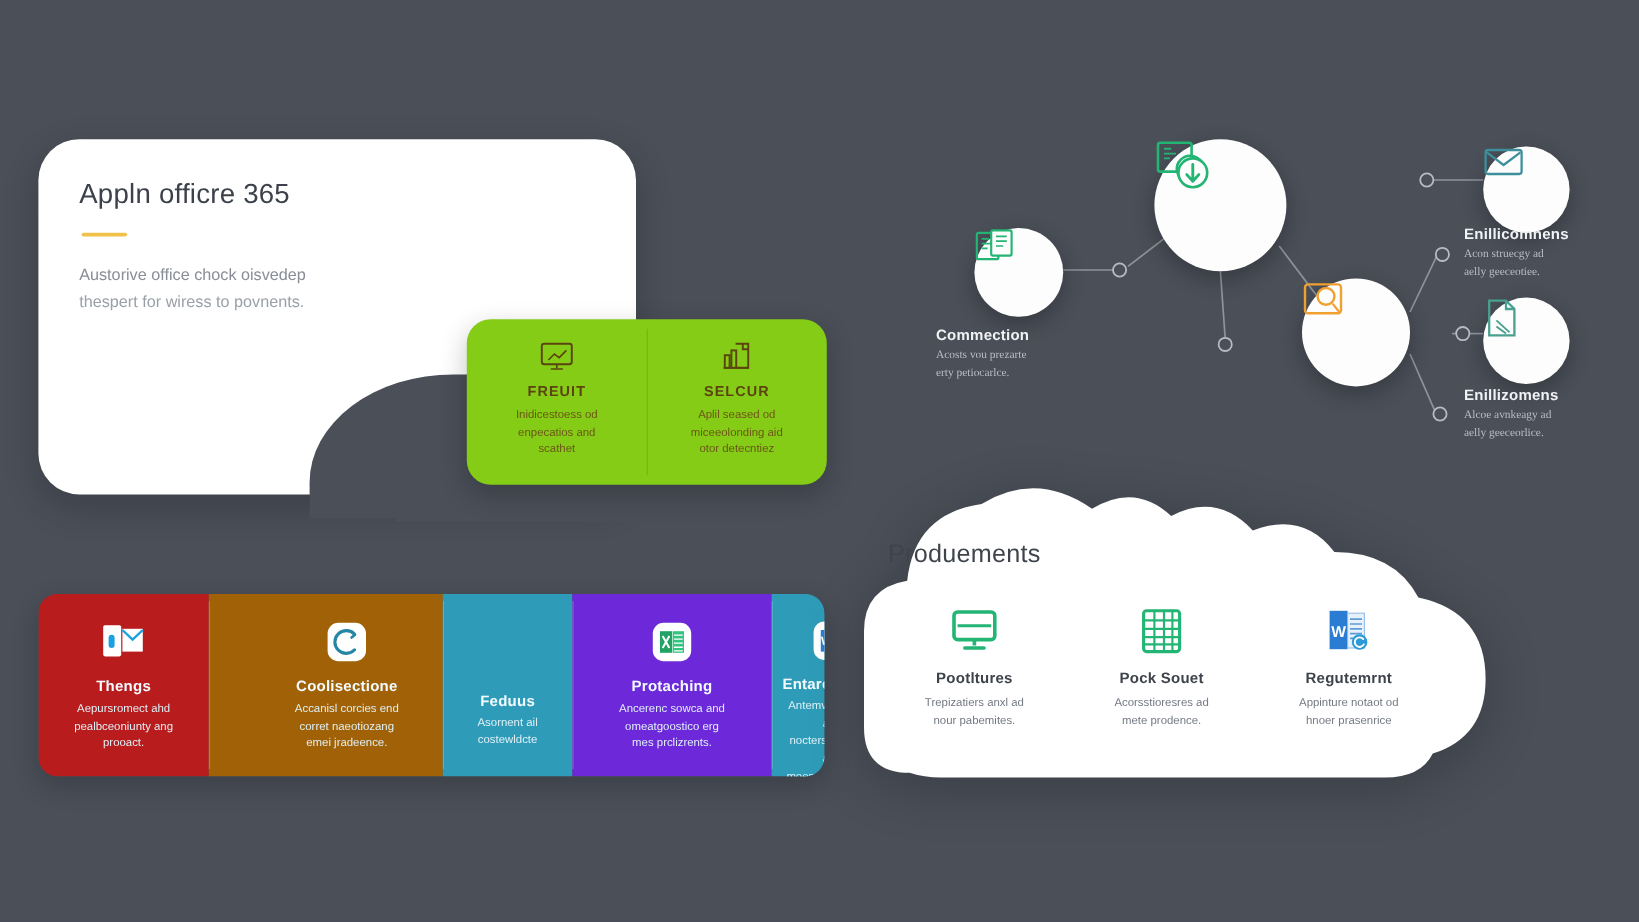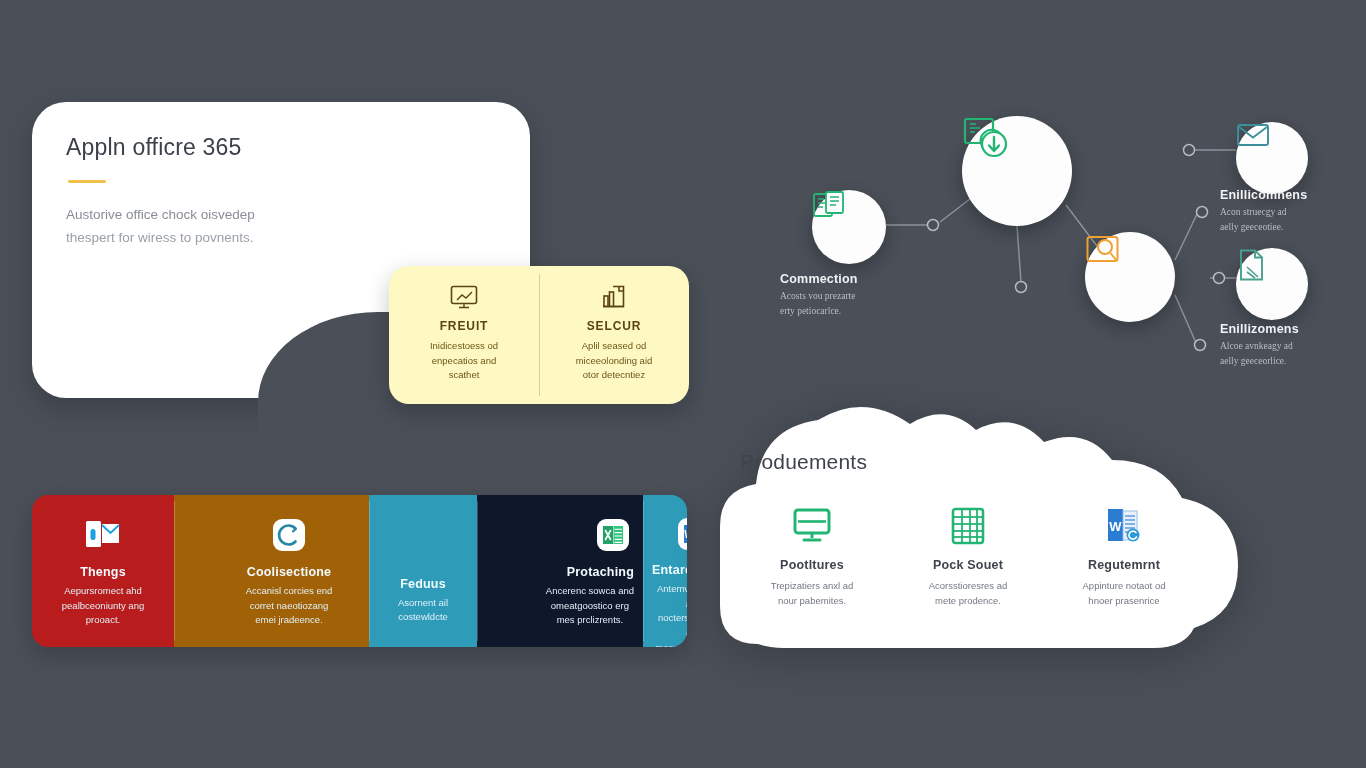--- a/index.html
+++ b/index.html
@@ -20,21 +20,21 @@
     position: absolute;
     inset: 0;
     width: 1366px;
     height: 768px;
   }
 
   
   .hero-card {
     position: absolute;
     left: 32px;
-    top: 102px;
+    top: 116px;
     width: 498px;
     height: 296px;
     background: #ffffff;
     border-radius: 34px;
     box-shadow: 0 10px 30px rgba(0,0,0,0.20);
     z-index: 2;
   }
   .hero-inner {
     position: absolute;
     left: 34px;
@@ -86,21 +86,21 @@
     z-index: 3;
   }
 
   
   .orange-card {
     position: absolute;
     left: 389px;
     top: 266px;
     width: 300px;
     height: 138px;
-    background: #fef9c3;
+    background: #84cc16;
     border-radius: 20px;
     display: flex;
     box-shadow: 0 8px 22px rgba(0,0,0,0.22);
     z-index: 4;
     overflow: hidden;
   }
   .orange-cell {
     flex: 1 1 50%;
     padding: 16px 10px 12px;
     text-align: center;
@@ -373,21 +373,21 @@
     </div>
 
     <div class="blue-cell" style="flex:0 0 90px;background:#2e9cb8;justify-content:flex-end;padding-bottom:22px;">
       <div class="blue-title">Feduus</div>
       <div class="blue-desc">
         <span>Asornent ail</span><br>
         <span>costewldcte</span>
       </div>
     </div>
 
-    <div class="blue-cell" style="flex:0 0 148px;background:#0f172a;align-items:flex-end;">
+    <div class="blue-cell" style="flex:0 0 148px;background:#6d28d9;">
       <div class="blue-ico">
         <svg width="42" height="42" viewBox="0 0 42 42">
           <rect x="5" y="5" width="32" height="32" rx="9" fill="#ffffff"></rect>
           <rect x="11" y="12" width="10" height="18" fill="#21a366"></rect>
           <path d="M13.2 16 L18.8 26 M18.8 16 L13.2 26" stroke="#ffffff" stroke-width="1.7"></path>
           <rect x="21.5" y="12" width="9.5" height="18" fill="#33c481"></rect>
           <path d="M22.6 15.2 H30 M22.6 18.6 H30 M22.6 22 H30 M22.6 25.4 H30 M22.6 28.4 H30" stroke="#ffffff" stroke-width="1.1"></path>
         </svg>
       </div>
       <div class="blue-title">Protaching</div>

